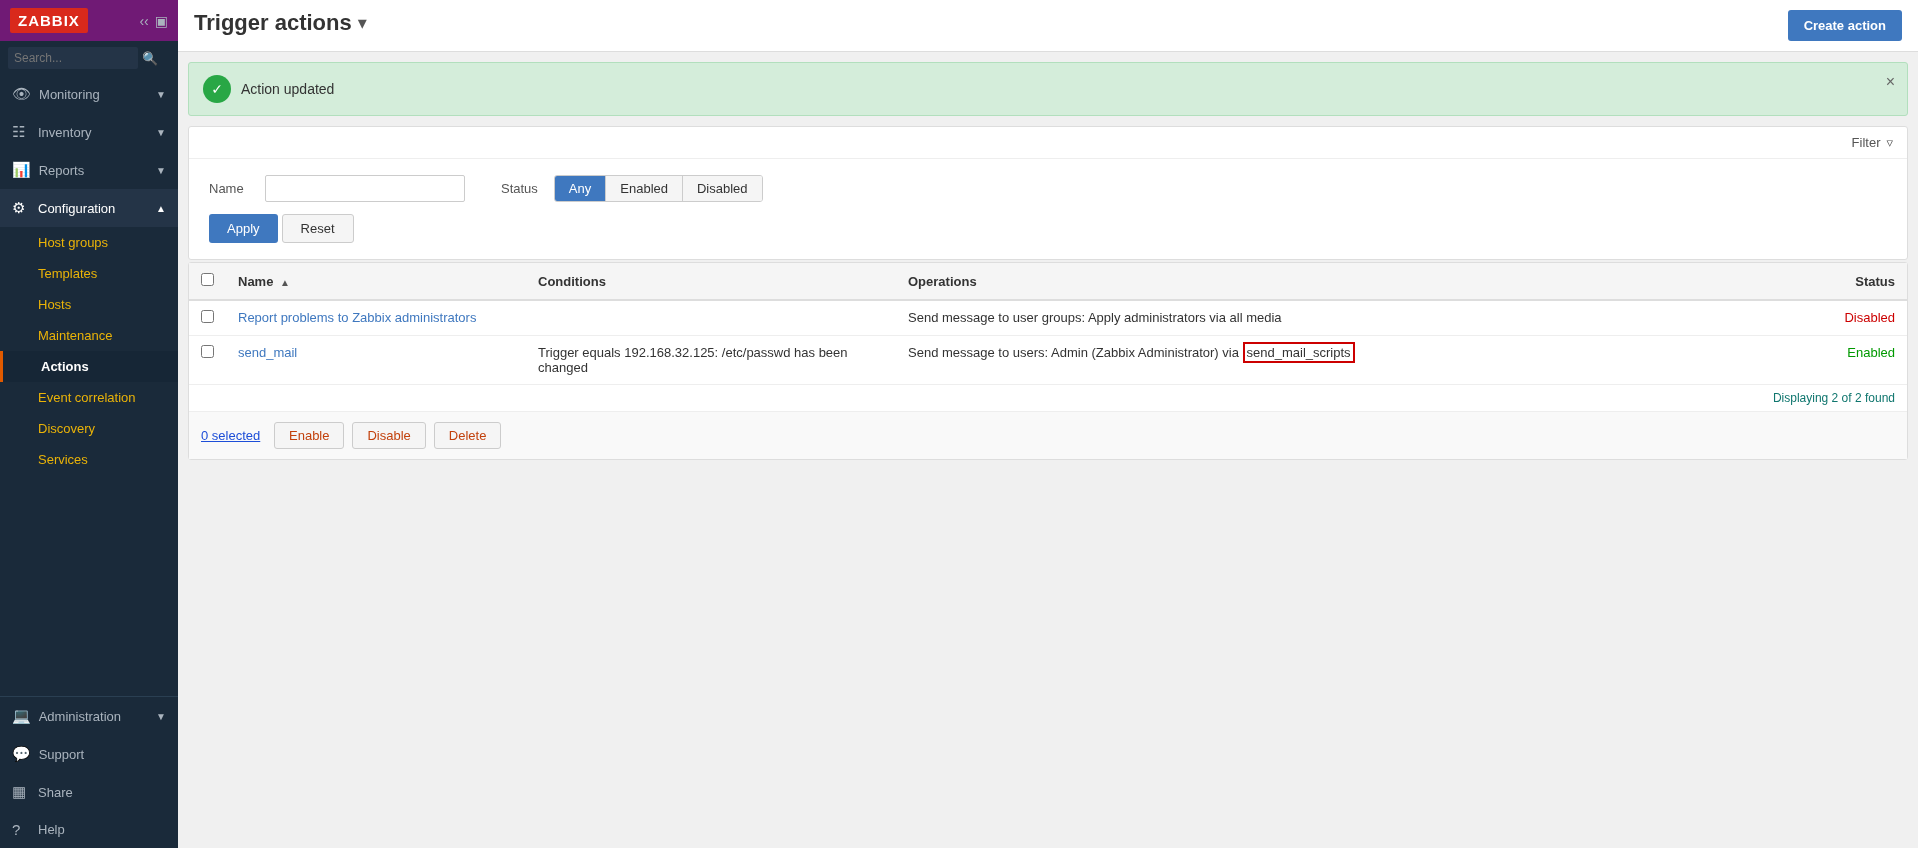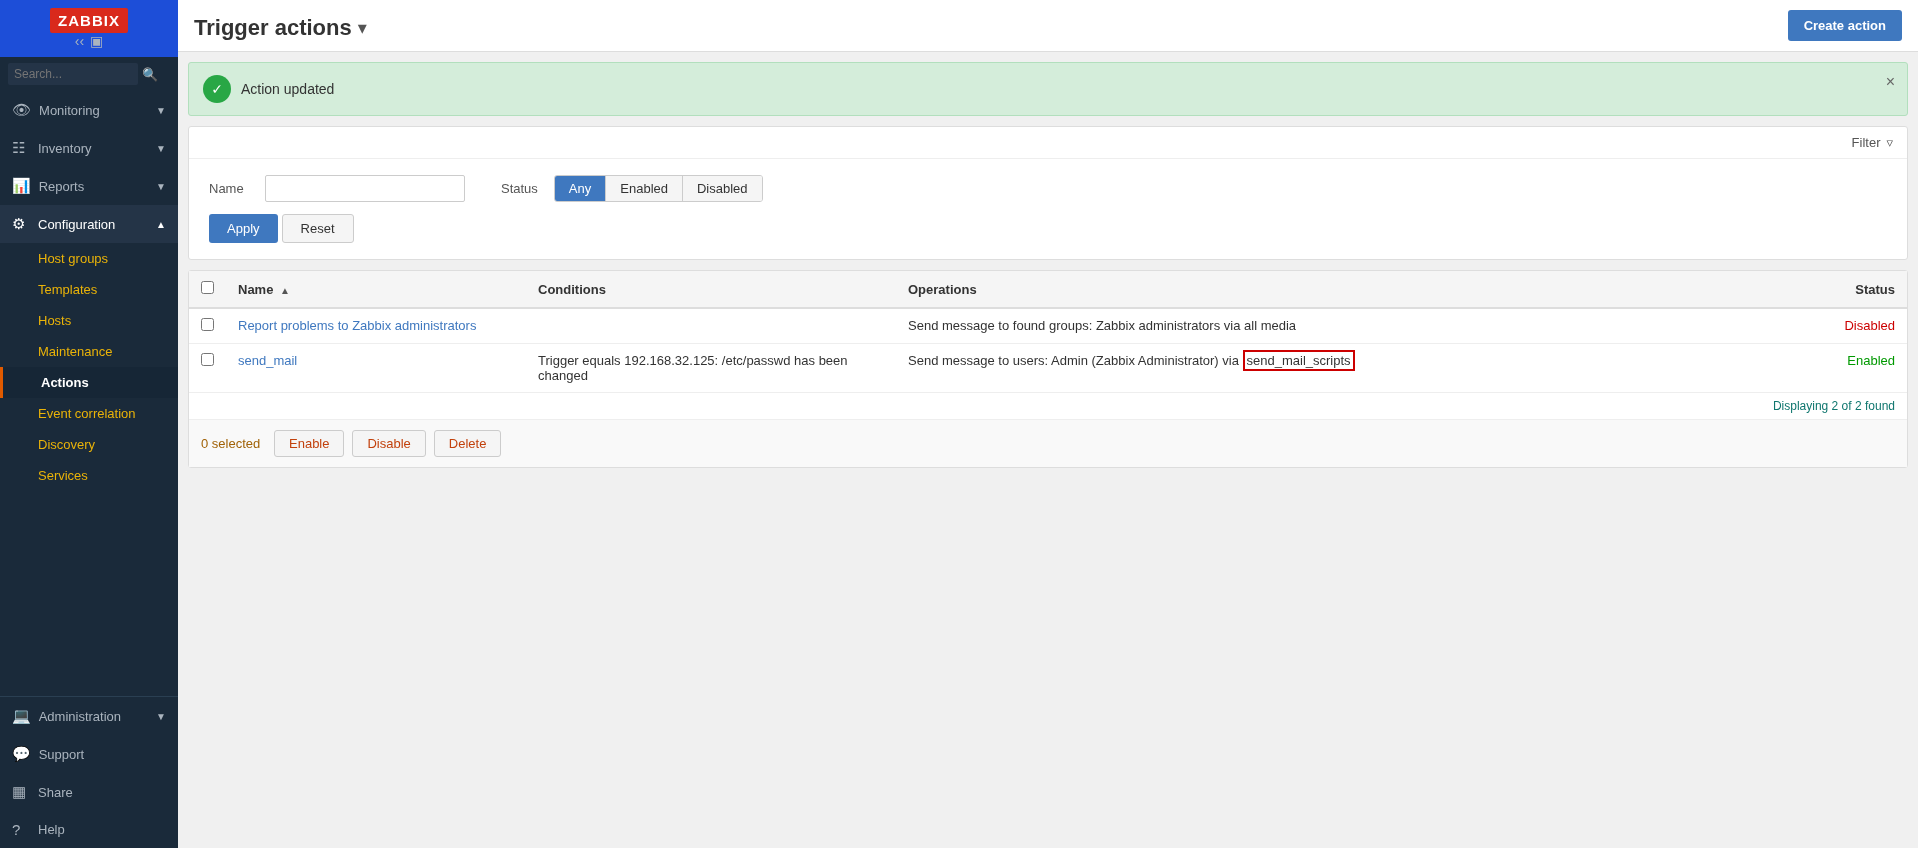--- a/index.html
+++ b/index.html
@@ -14,22 +14,21 @@
       display: flex;
       flex-direction: column;
       height: 100%;
       overflow-y: auto;
     }
     #sidebar-header {
       display: flex;
       align-items: center;
       justify-content: space-between;
       padding: 8px 10px;
-      background: #1d4ed8;
-      flex-direction: column;
+      background: #701a75;
     }
     #logo {
       background: #d9291c;
       color: white;
       font-weight: bold;
       font-size: 15px;
       padding: 4px 8px;
       border-radius: 2px;
       letter-spacing: 1px;
     }
@@ -106,21 +105,21 @@
       flex-direction: column;
       background: #f0f0f0;
       overflow-y: auto;
     }
 
     
     #topbar {
       background: #fff;
       padding: 10px 16px;
       display: flex;
-      align-items: flex-end;
+      align-items: flex-start;
       justify-content: space-between;
       border-bottom: 1px solid #ddd;
       min-height: 52px;
     }
     #page-title-area {
       display: flex;
       align-items: center;
       gap: 6px;
     }
     #page-title-text {
@@ -264,21 +263,21 @@
       border: 1px solid #ccc;
       padding: 6px 18px;
       border-radius: 3px;
       cursor: pointer;
       font-size: 13px;
     }
 
     
     #table-area {
       background: #fff;
-      margin: 10px 10px 0 10px;
+      margin: 2px 10px 0 10px;
       border: 1px solid #ddd;
       border-radius: 3px;
     }
     #table-wrapper {
       overflow-x: auto;
     }
     table {
       width: 100%;
       border-collapse: collapse;
     }
@@ -321,23 +320,24 @@
     
     #bottom-bar {
       padding: 10px 12px;
       display: flex;
       align-items: center;
       gap: 8px;
       border-top: 1px solid #eee;
       background: #f9f9f9;
     }
     .selected-count {
-      color: #a16207;
+      color: #1d4ed8;
       font-size: 13px;
       min-width: 65px;
+      text-decoration: underline;
     }
     .btn-sm {
       background: #f5f5f5;
       color: #c2410c;
       border: 1px solid #ccc;
       padding: 5px 14px;
       border-radius: 3px;
       cursor: pointer;
       font-size: 13px;
     }
@@ -478,21 +478,21 @@
         <tbody>
           <tr>
             <td>
               <input type="checkbox" style="">
             </td>
             <td class="col-name">
               <a class="action-link">Report problems to Zabbix administrators</a>
             </td>
             <td class="col-conditions"></td>
             <td class="col-operations">
-              <span>Send message to found groups: Zabbix administrators via all media</span>
+              <span>Send message to user groups: Apply administrators via all media</span>
             </td>
             <td class="col-status">
               <span class="status-disabled">Disabled</span>
             </td>
           </tr>
           <tr>
             <td>
               <input type="checkbox" style="">
             </td>
             <td class="col-name">

